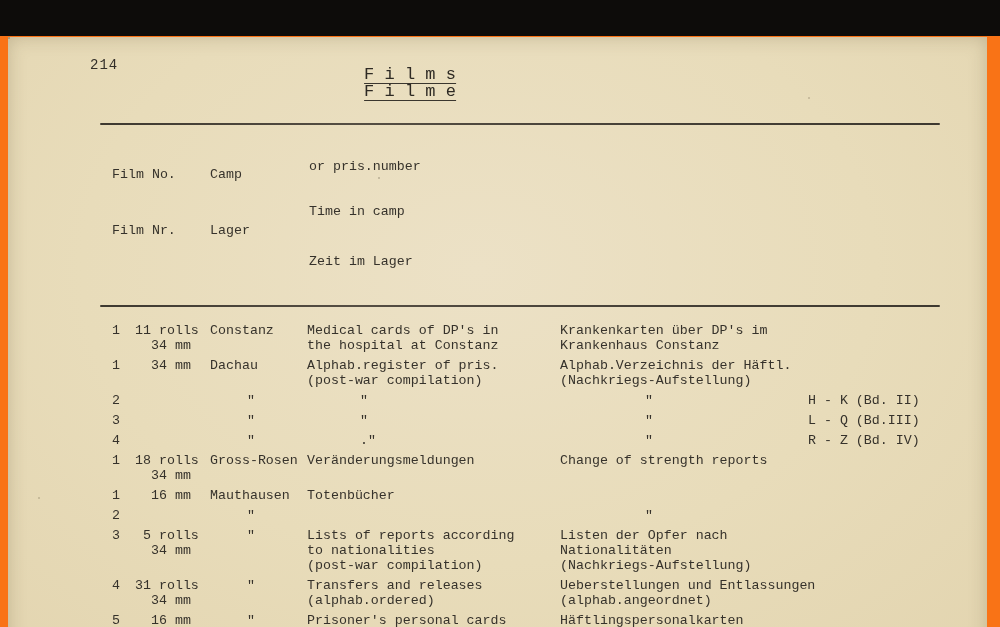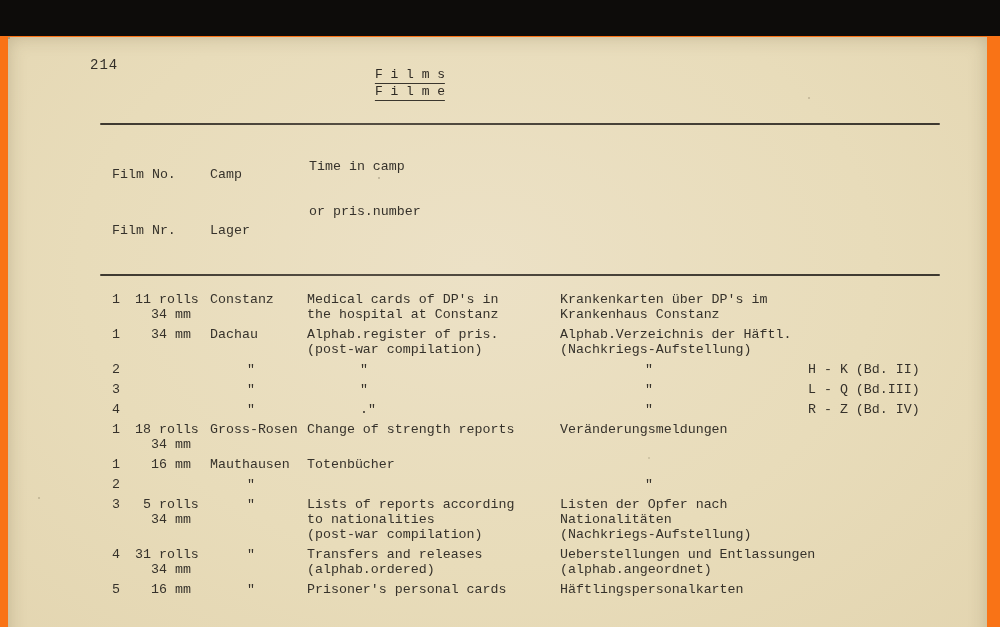--- a/index.html
+++ b/index.html
@@ -25,21 +25,21 @@
   .page-num {
     position:absolute; left:82px; top:20px;
     font-size:14px; letter-spacing:1px; color:#332f29;
   }
   .title-block {
     position:absolute; left:402px; top:30px;
     transform:translateX(-50%);
     text-align:center;
   }
   .title-line {
-    display:block; font-size:13px; line-height:15px; color:#2e2a24;text-align:right;
+    display:block; font-size:17px; line-height:15px; color:#2e2a24;text-align:right;
   }
   .title-line span {
     display:inline-block; border-bottom:1.5px solid #3a362e; padding-bottom:1px; white-space:pre;
   }
   .table {
     position:absolute; left:92px; top:86px; width:840px;
     font-size:13.3px; color:#36322b;
   }
   .rule { height:2px; background:linear-gradient(90deg,#3e3930,#554e43 30%,#443f36 70%,#3e3930); border-radius:1px; }
   .thead {
@@ -88,22 +88,23 @@
       <div class="thead">
         <div class="hc hc1">
           <div>Film No.</div>
           <div>Film Nr.</div>
         </div>
         <div class="hc hc2">
           <div>Camp</div>
           <div>Lager</div>
         </div>
         <div class="hc hc5">
+          <div>or pris.number</div>
           <div>Time in camp</div>
-          <div>or pris.number</div>
+          <div class="gap-top">Zeit im Lager</div>
         </div>
       </div>
 
       <div class="rule"></div>
 
       <div class="tbody">
           <div class="trow">
             <div class="cell cell-no">1</div>
             <div class="cell cell-rolls">11 rolls
   34 mm</div>
@@ -145,22 +146,22 @@
             <div class="cell cell-camp ditto">"</div>
             <div class="cell cell-subject ditto">."</div>
             <div class="cell cell-betreff ditto">"</div>
             <div class="cell cell-vol"> R - Z (Bd. IV)</div>
           </div>
           <div class="trow">
             <div class="cell cell-no">1</div>
             <div class="cell cell-rolls">18 rolls
   34 mm</div>
             <div class="cell cell-camp">Gross-Rosen</div>
+            <div class="cell cell-betreff">Veränderungsmeldungen</div>
             <div class="cell cell-subject">Change of strength reports</div>
-            <div class="cell cell-betreff">Veränderungsmeldungen</div>
             <div class="cell cell-vol"></div>
           </div>
           <div class="trow">
             <div class="cell cell-no">1</div>
             <div class="cell cell-rolls">  16 mm</div>
             <div class="cell cell-camp">Mauthausen</div>
             <div class="cell cell-betreff">Totenbücher</div>
             <div class="cell cell-vol"></div>
           </div>
           <div class="trow">

